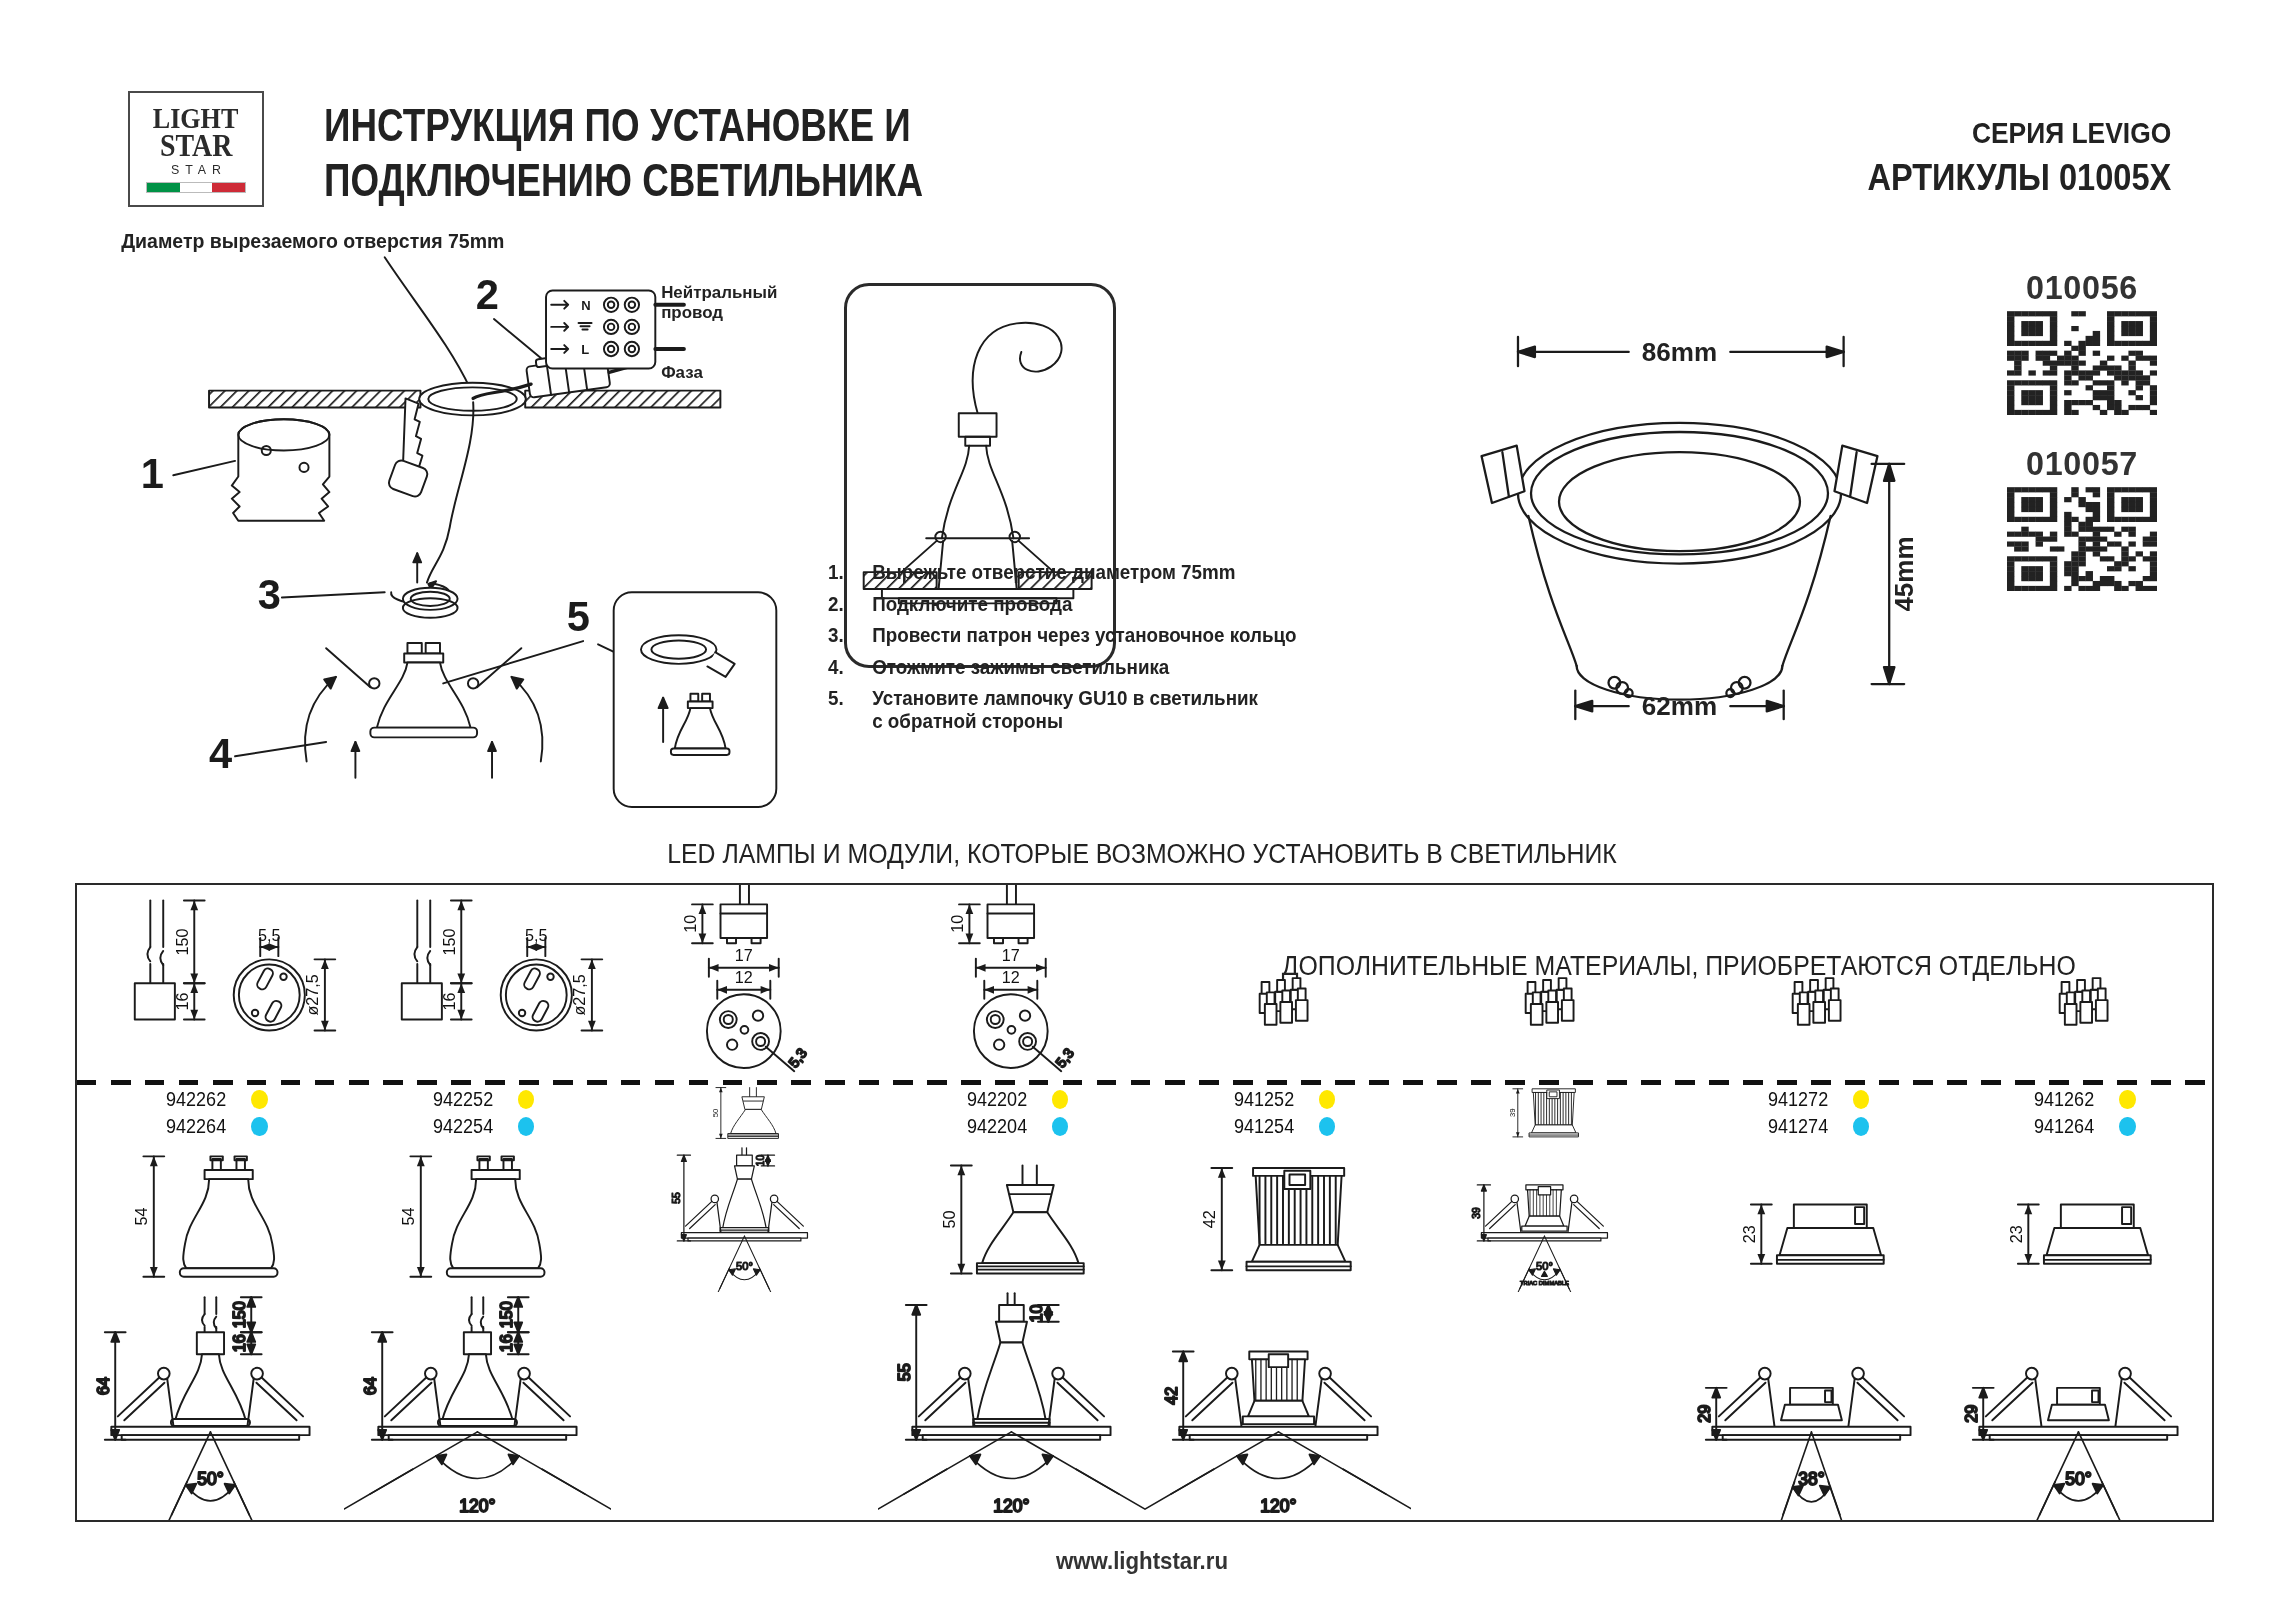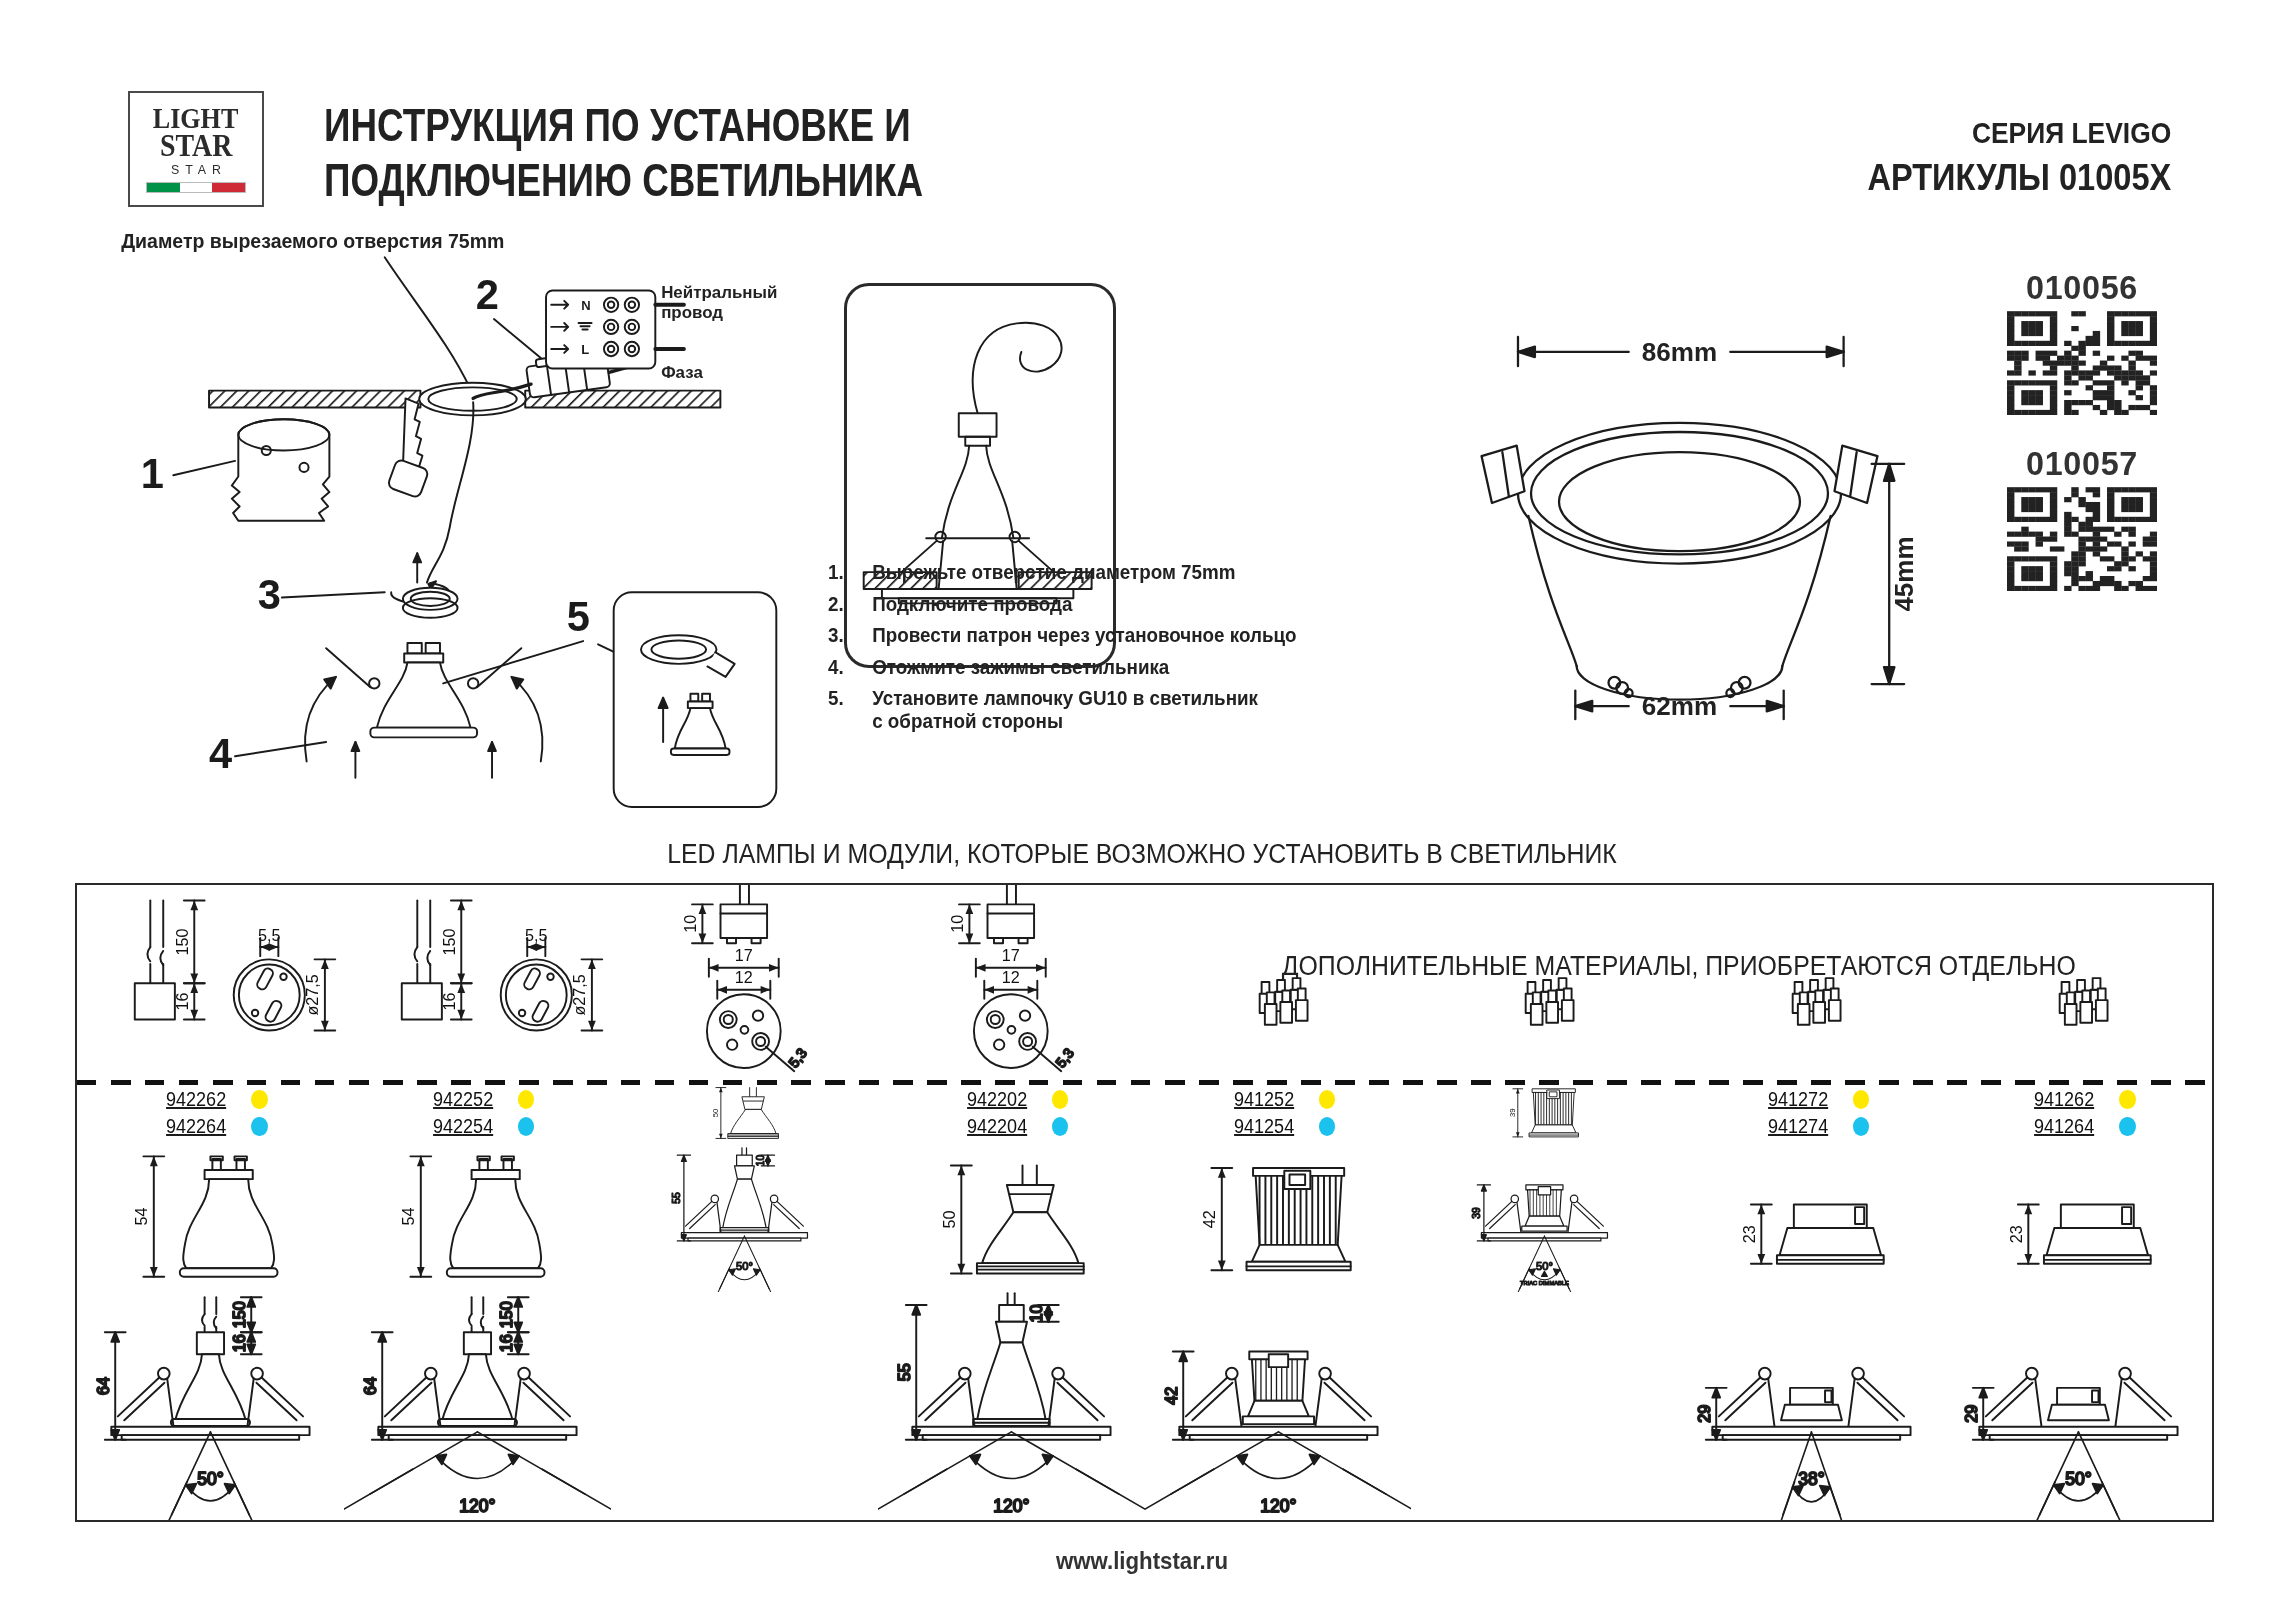--- a/index.html
+++ b/index.html
@@ -42,21 +42,21 @@
          grid-template-columns:repeat(8,1fr);}
   .tcol{display:grid;grid-template-rows:194px 68px 145px 228px;}
   .tcell{position:relative;}
   .tcell svg{position:absolute;left:0;top:0;width:100%;height:100%;}
   .dash{position:absolute;left:0;top:195px;width:100%;height:4.6px;
         background:repeating-linear-gradient(90deg,#111 0 19.5px,transparent 19.5px 34px);}
   .addtitle{position:absolute;left:50%;top:66px;width:50%;text-align:center;
             font-size:27px;transform:scaleX(.92);color:#222;}
   .arts{display:flex;flex-direction:column;align-items:center;justify-content:center;
         height:100%;gap:3.9px;}
-  .artrow{display:flex;align-items:center;gap:21px;text-decoration:underline;}
+  .artrow{display:flex;align-items:center;gap:21px;}
   .artrow .code{font-size:20px;transform:scaleX(.9);color:#111;min-width:77px;text-align:right;}
   .dot{width:16.3px;height:19px;border-radius:50%;}
   
   .footer{left:0;top:1548px;width:2284px;text-align:center;font-size:23.4px;font-weight:700;
           color:#333;transform:scaleX(.95);}
 </style>
 </head>
 <body>
 
 <div class="page">

